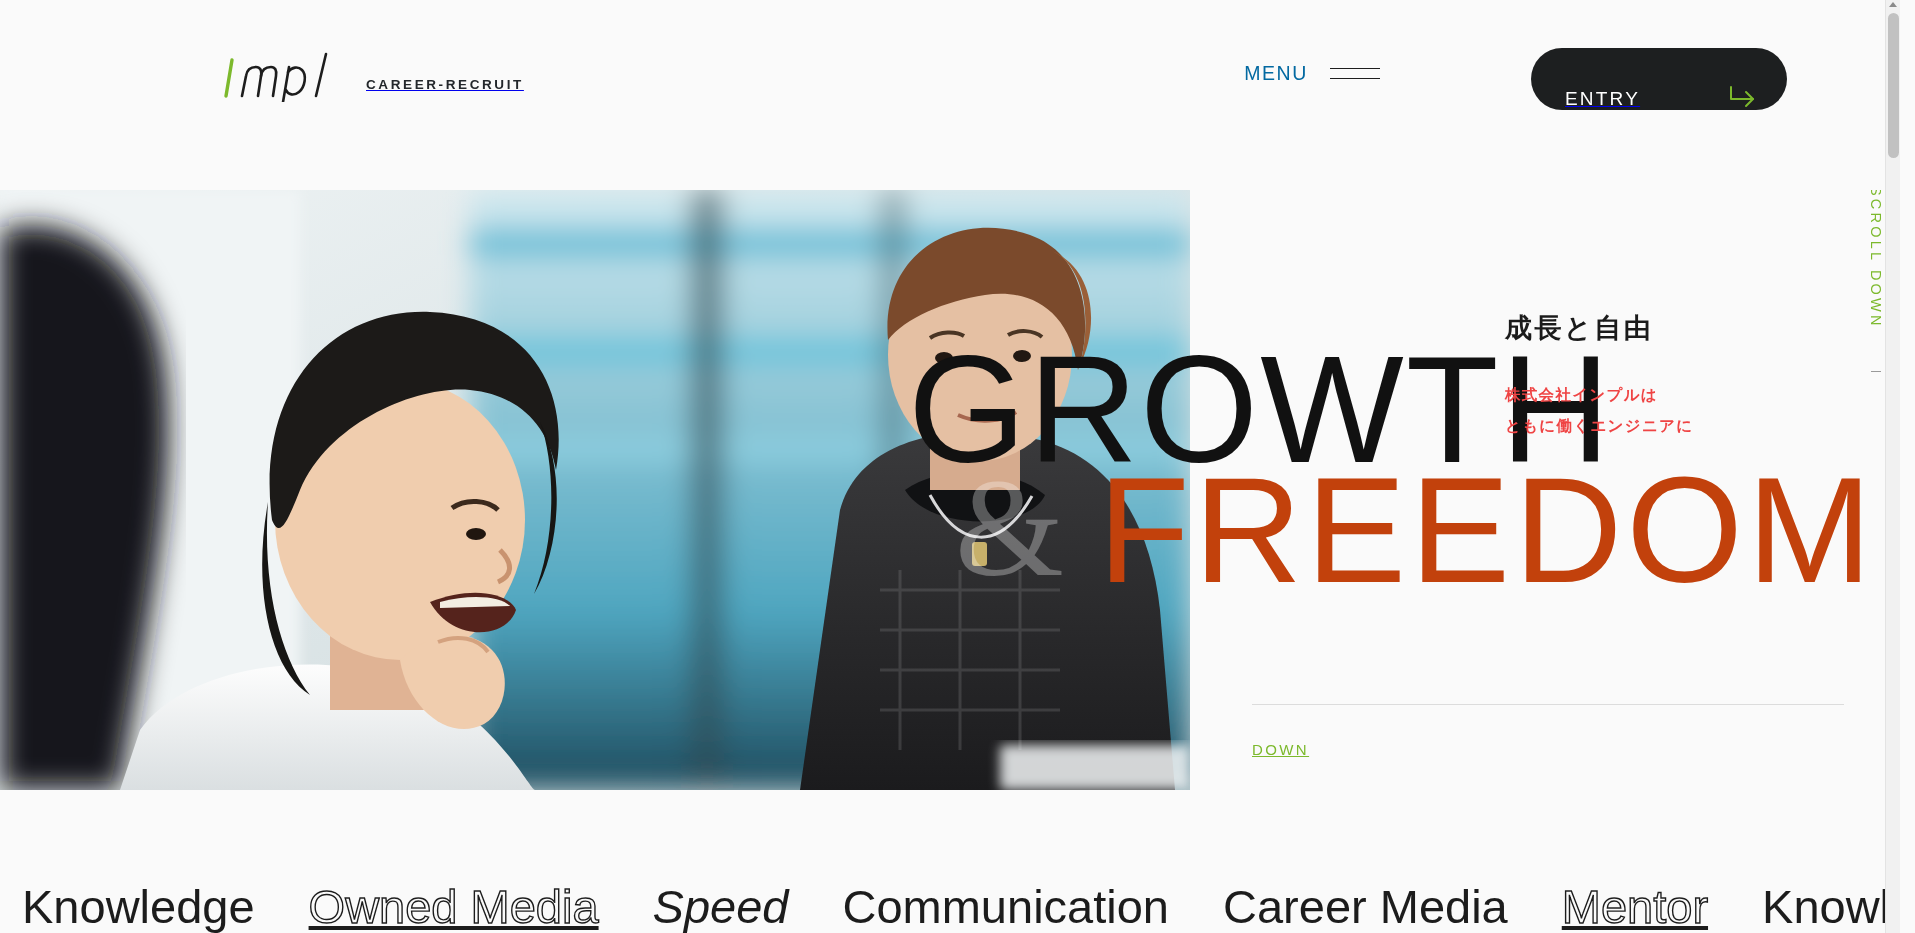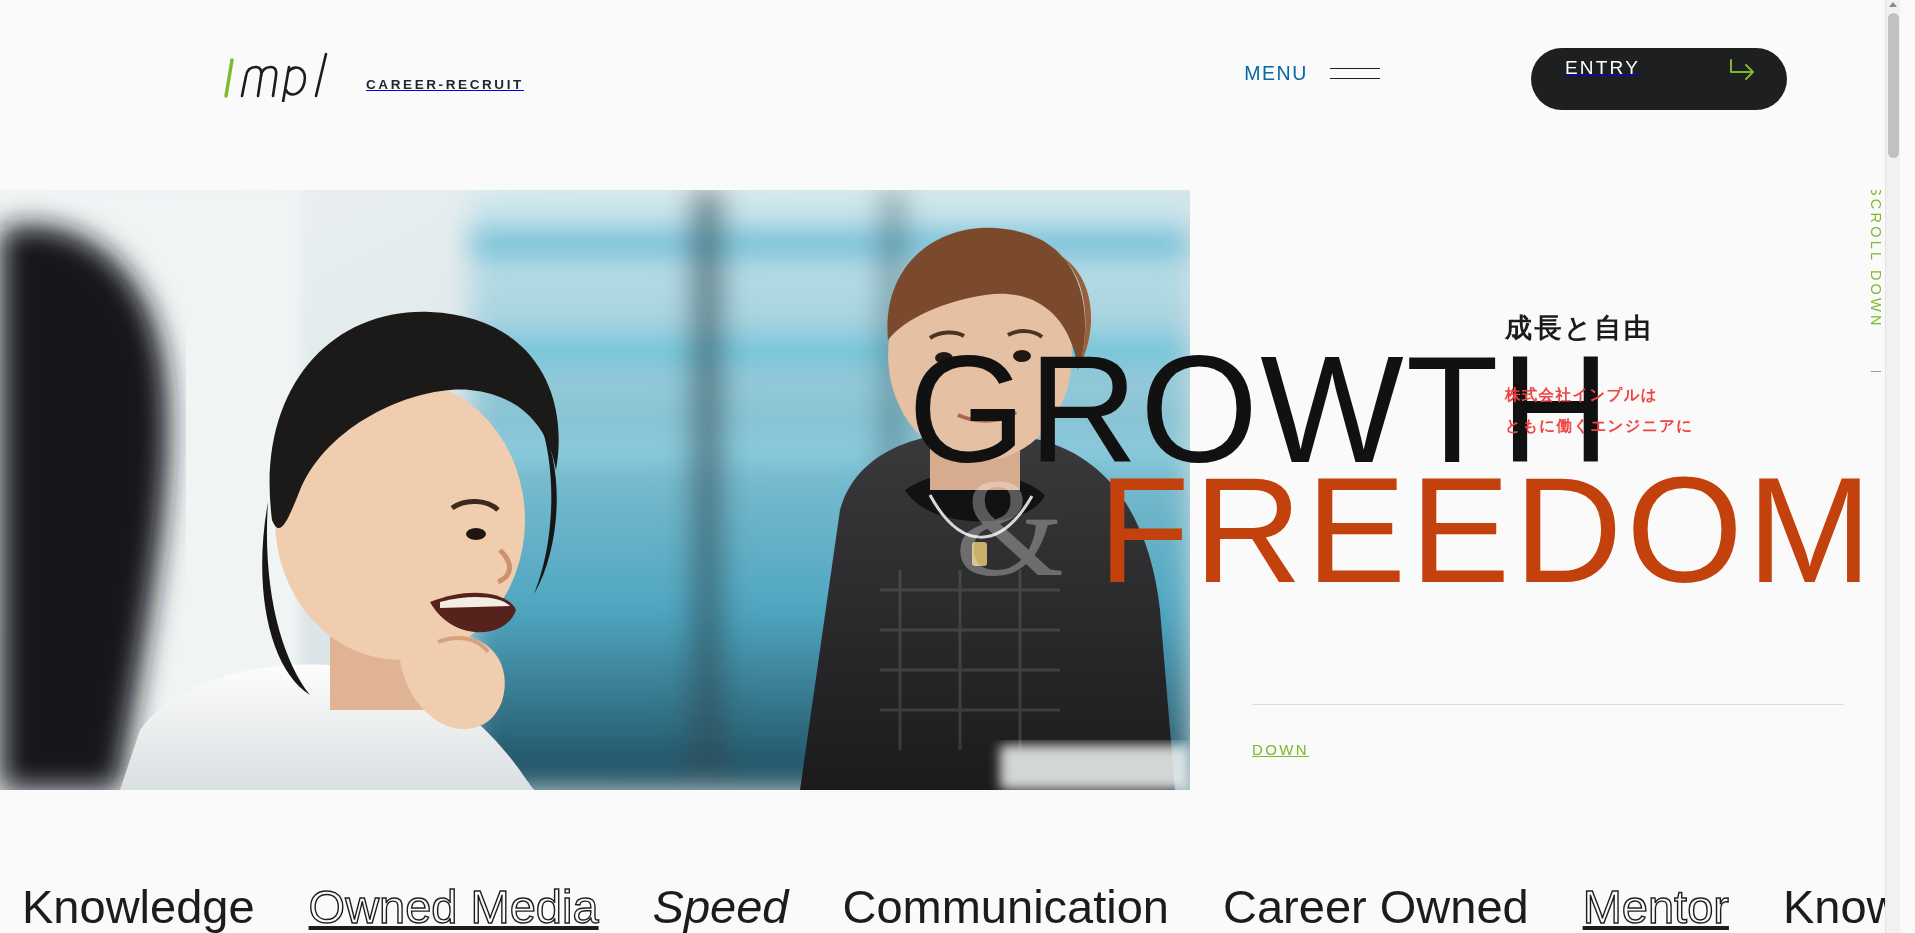--- a/index.html
+++ b/index.html
@@ -71,21 +71,21 @@
   }
   .menu-bars i { display:block; height:1.4px; background:#1d1d1d; width:100%; }
 
   .entry-btn {
     position:absolute;
     right:113px; top:48px;
     width:256px; height:62px;
     background:#1d1f20;
     border-radius:34px;
     display:flex;
-    align-items:flex-start;
+    align-items:flex-end;
     justify-content:space-between;
     padding:9px 29px 0 34px;
     cursor:pointer;
   }
   .entry-label {
     color:#ffffff;
     font-size:19px;
     letter-spacing:2.2px;
     font-weight:400;
   }
@@ -446,21 +446,21 @@
     <span class="scroll-text">SCROLL DOWN</span>
     <span class="scroll-dash"></span>
   </div>
 
   <div id="marquee">
     <div class="marquee-track">
         <span class="m-item">Knowledge</span>
         <span class="m-item outline">Owned Media</span>
         <span class="m-item italic">Speed</span>
         <span class="m-item">Communication</span>
-        <span class="m-item">Career Owned</span>
+        <span class="m-item">Career Media</span>
         <span class="m-item outline">Mentor</span>
         <span class="m-item">Knowledge</span>
       </div>
   </div>
 
   <div id="scrollbar">
     <span class="sb-arrow-up"></span>
     <span class="sb-thumb"></span>
   </div>
 

